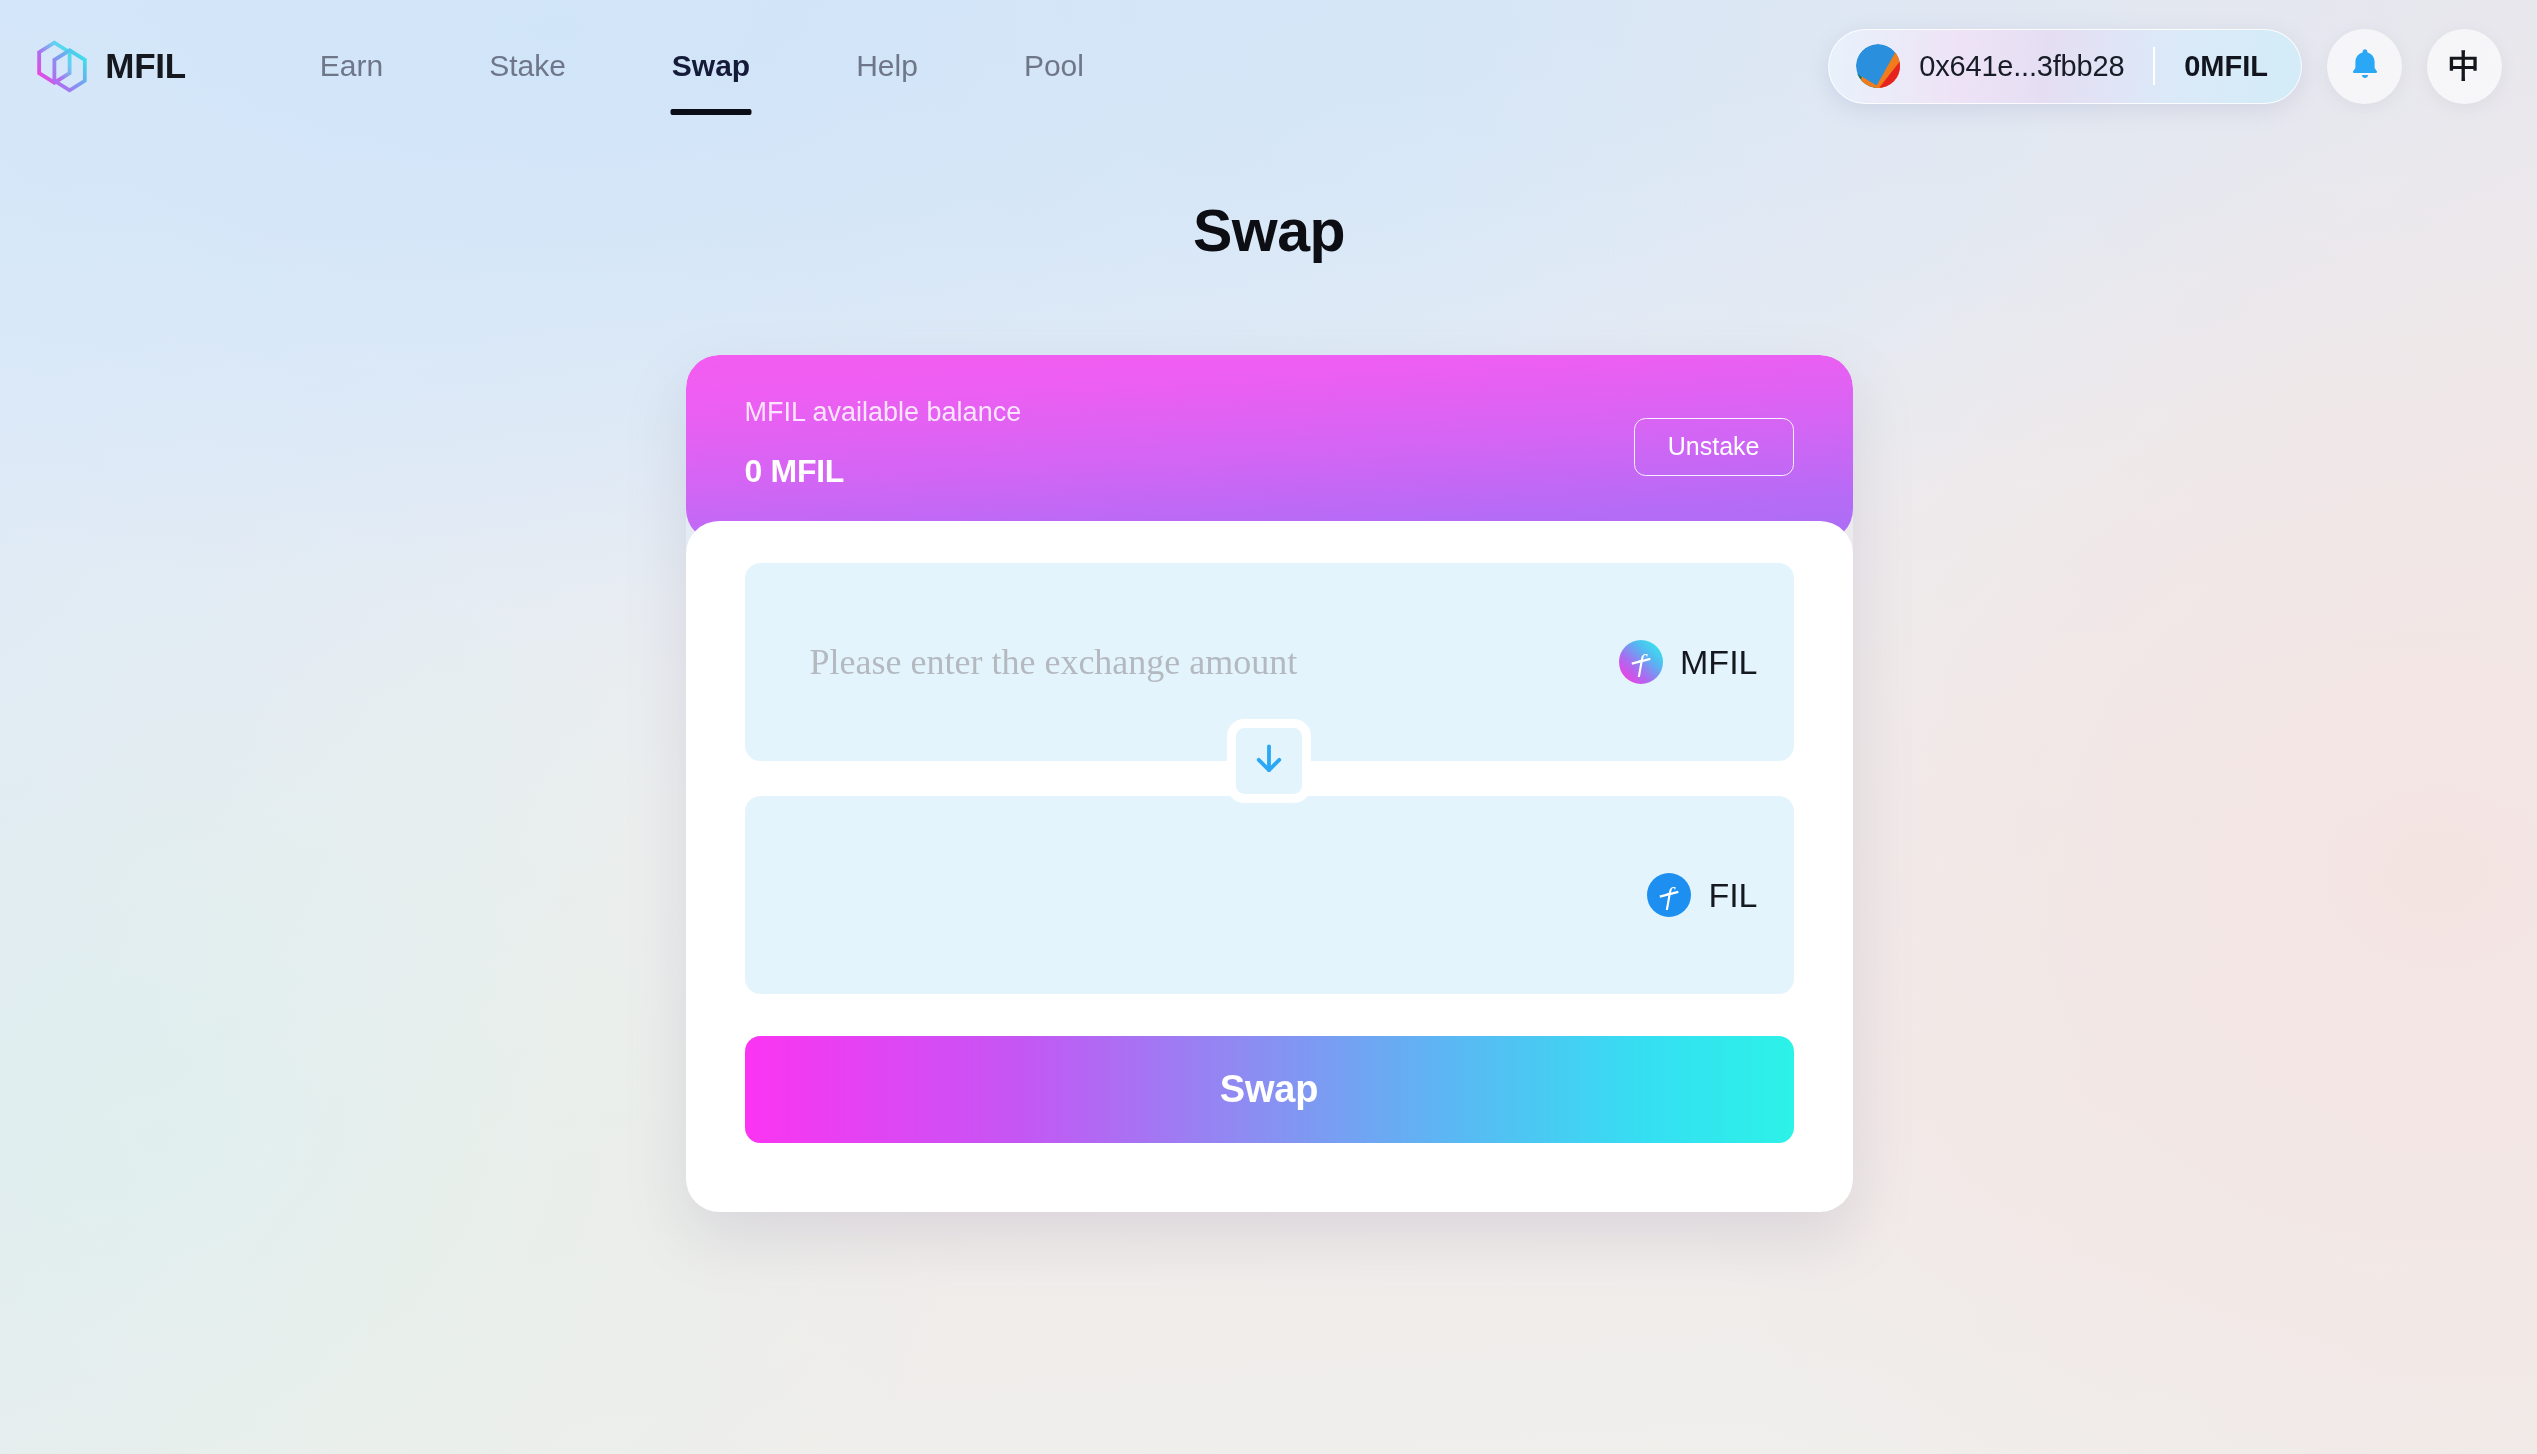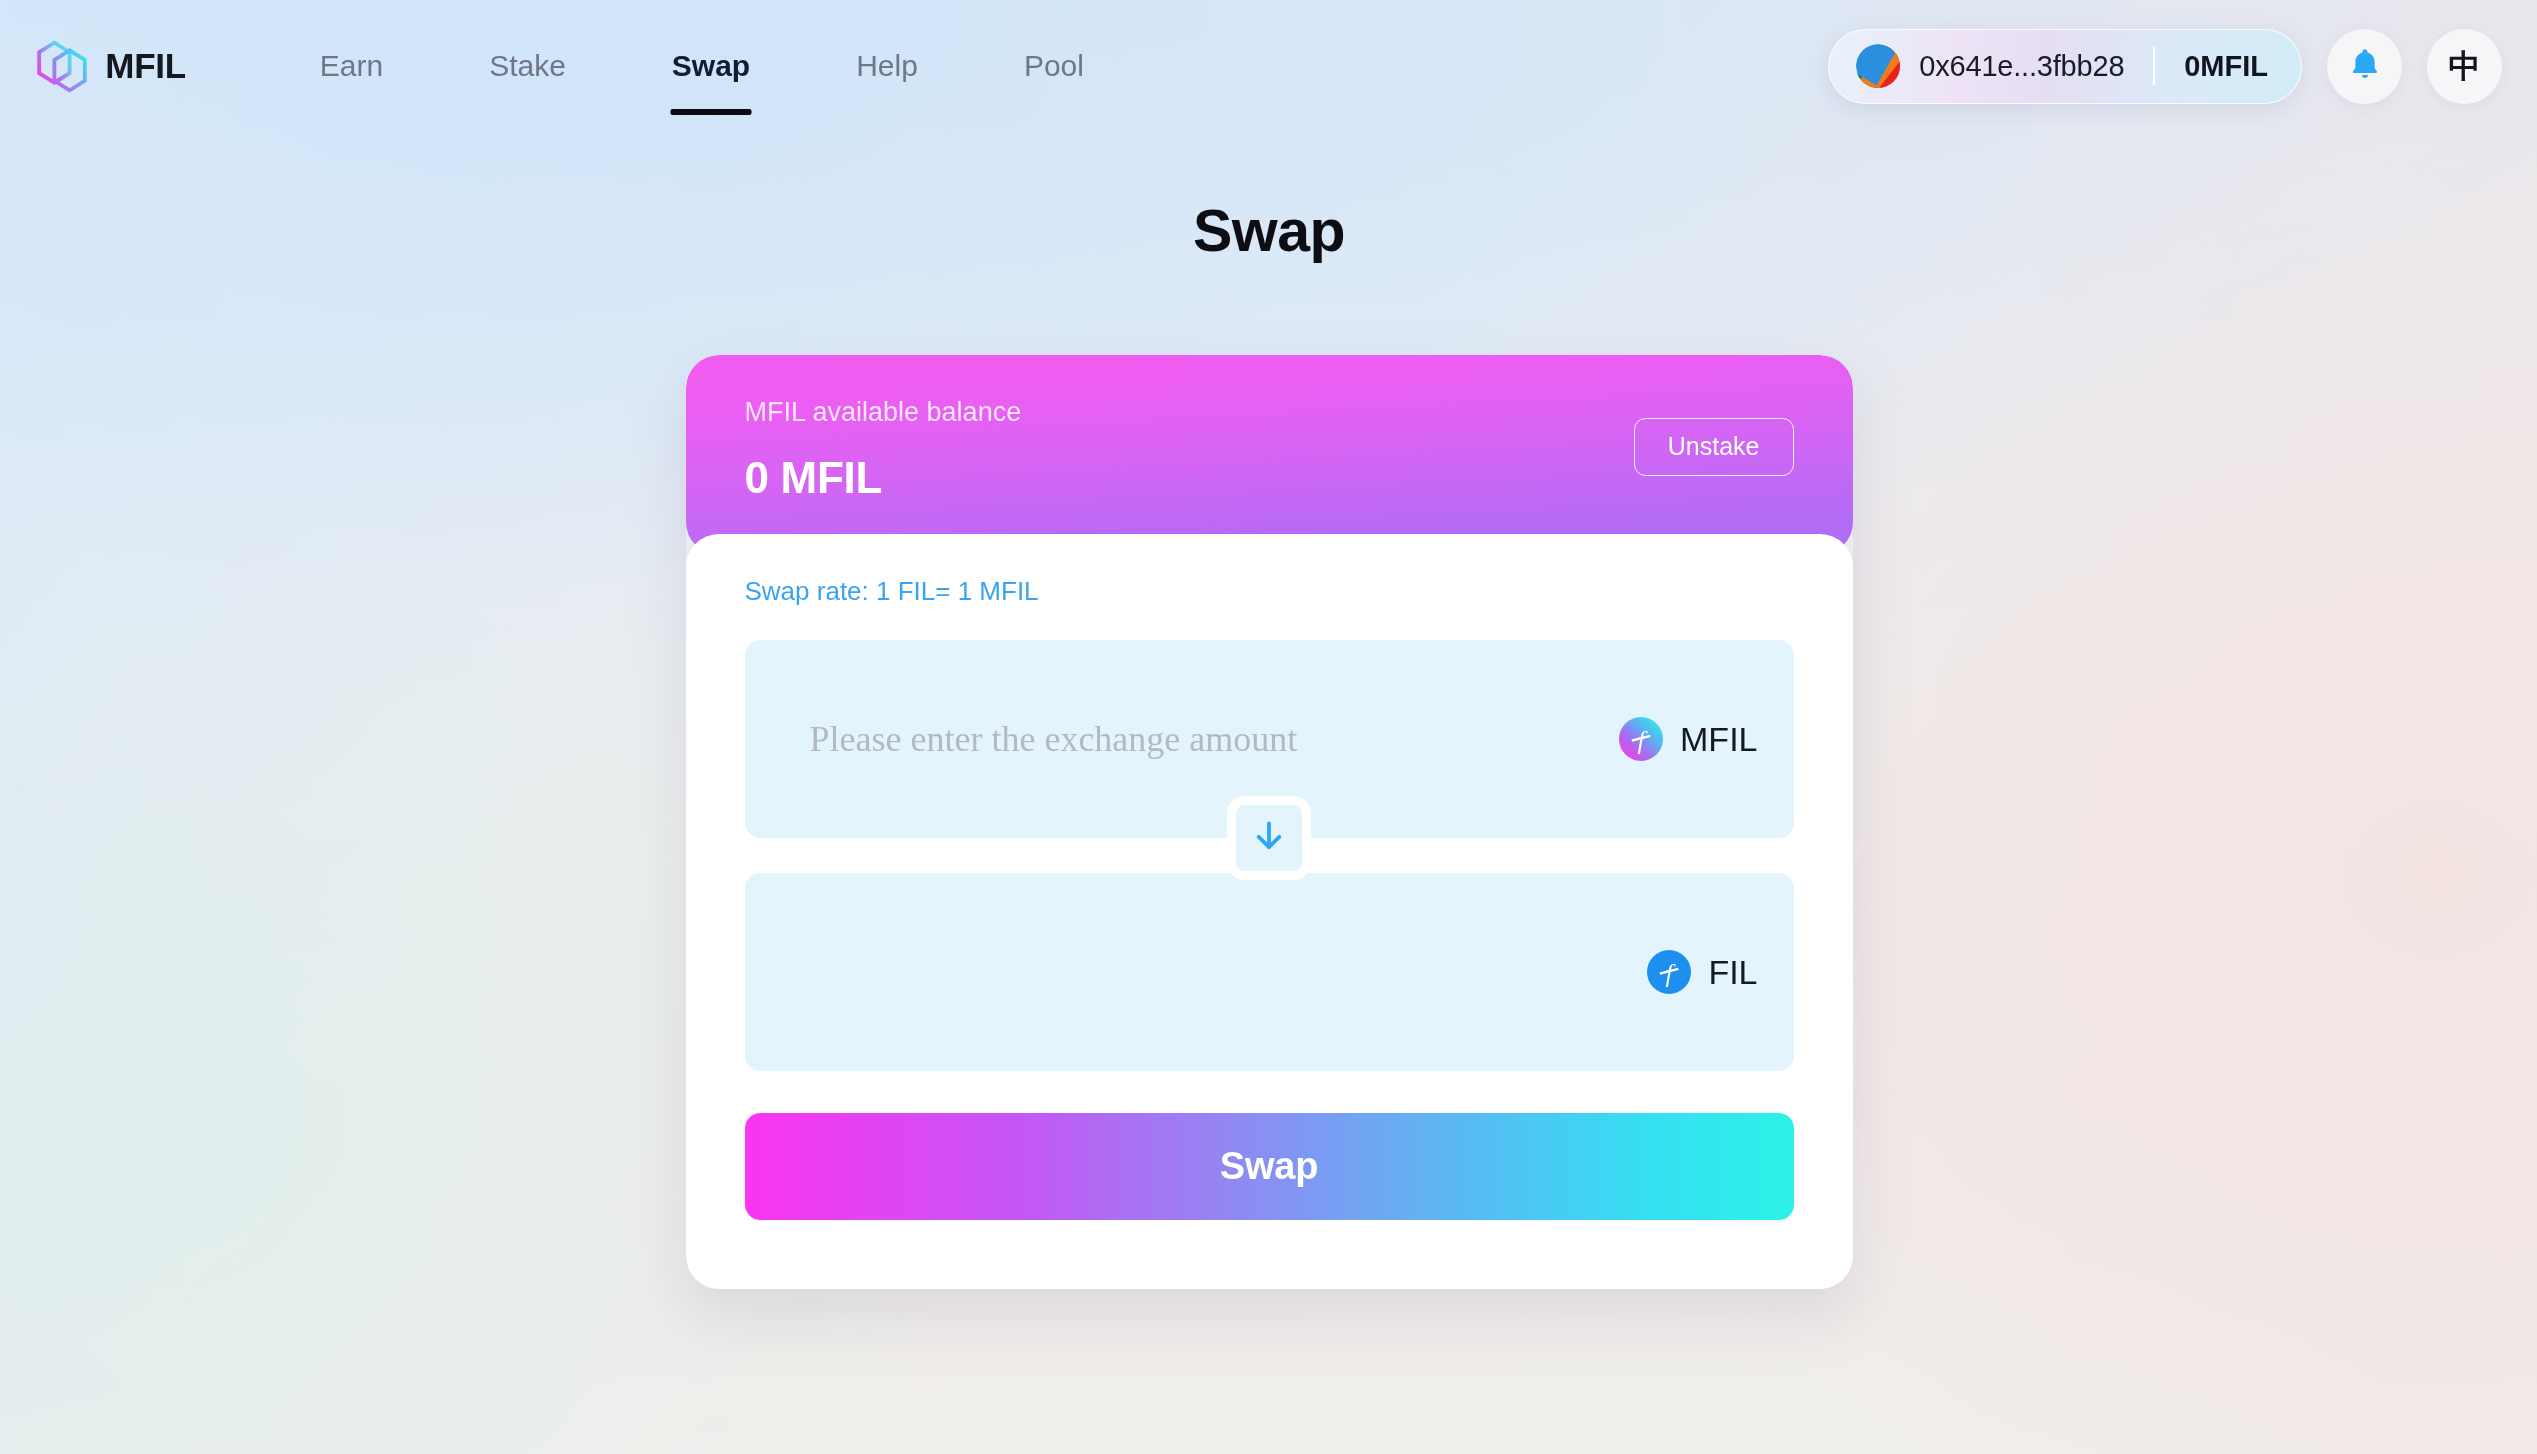--- a/index.html
+++ b/index.html
@@ -207,21 +207,21 @@
   .head-col-2 { flex: 1; display: flex; align-items: flex-start; }
 
   .head-label {
     font-size: 27px;
     color: rgba(255,255,255,0.83);
     margin-bottom: 25px;
     white-space: nowrap;
   }
 
   .head-value {
-    font-size: 44px;
+    font-size: 32px;
     font-weight: bold;
     color: #ffffff;
     letter-spacing: -0.3px;
     white-space: nowrap;
   }
 
   .unstake-btn {
     margin-left: auto;
     margin-top: 21px;
     border: 1.9px solid rgba(255,255,255,0.9);
@@ -408,21 +408,20 @@
           <div class="head-value">0 MFIL</div>
         </div>
         <div class="head-col-2">
           <button class="unstake-btn">Unstake</button>
         </div>
       </div>
     </div>
 
     <div class="card-body">
 
-      <div class="swap-rate">Swap rate: 1 FIL= 1 MFIL</div>
 
       <div class="io-stack">
 
         <div class="io-box">
           <input class="io-input" type="text" placeholder="Please enter the exchange amount" style="">
           <div class="token">
             <span>
               <svg class="token-icon" viewBox="0 0 46 46">
                 <defs>
                   <linearGradient id="mfilg" x1="0.1" y1="0.95" x2="0.92" y2="0.08">

